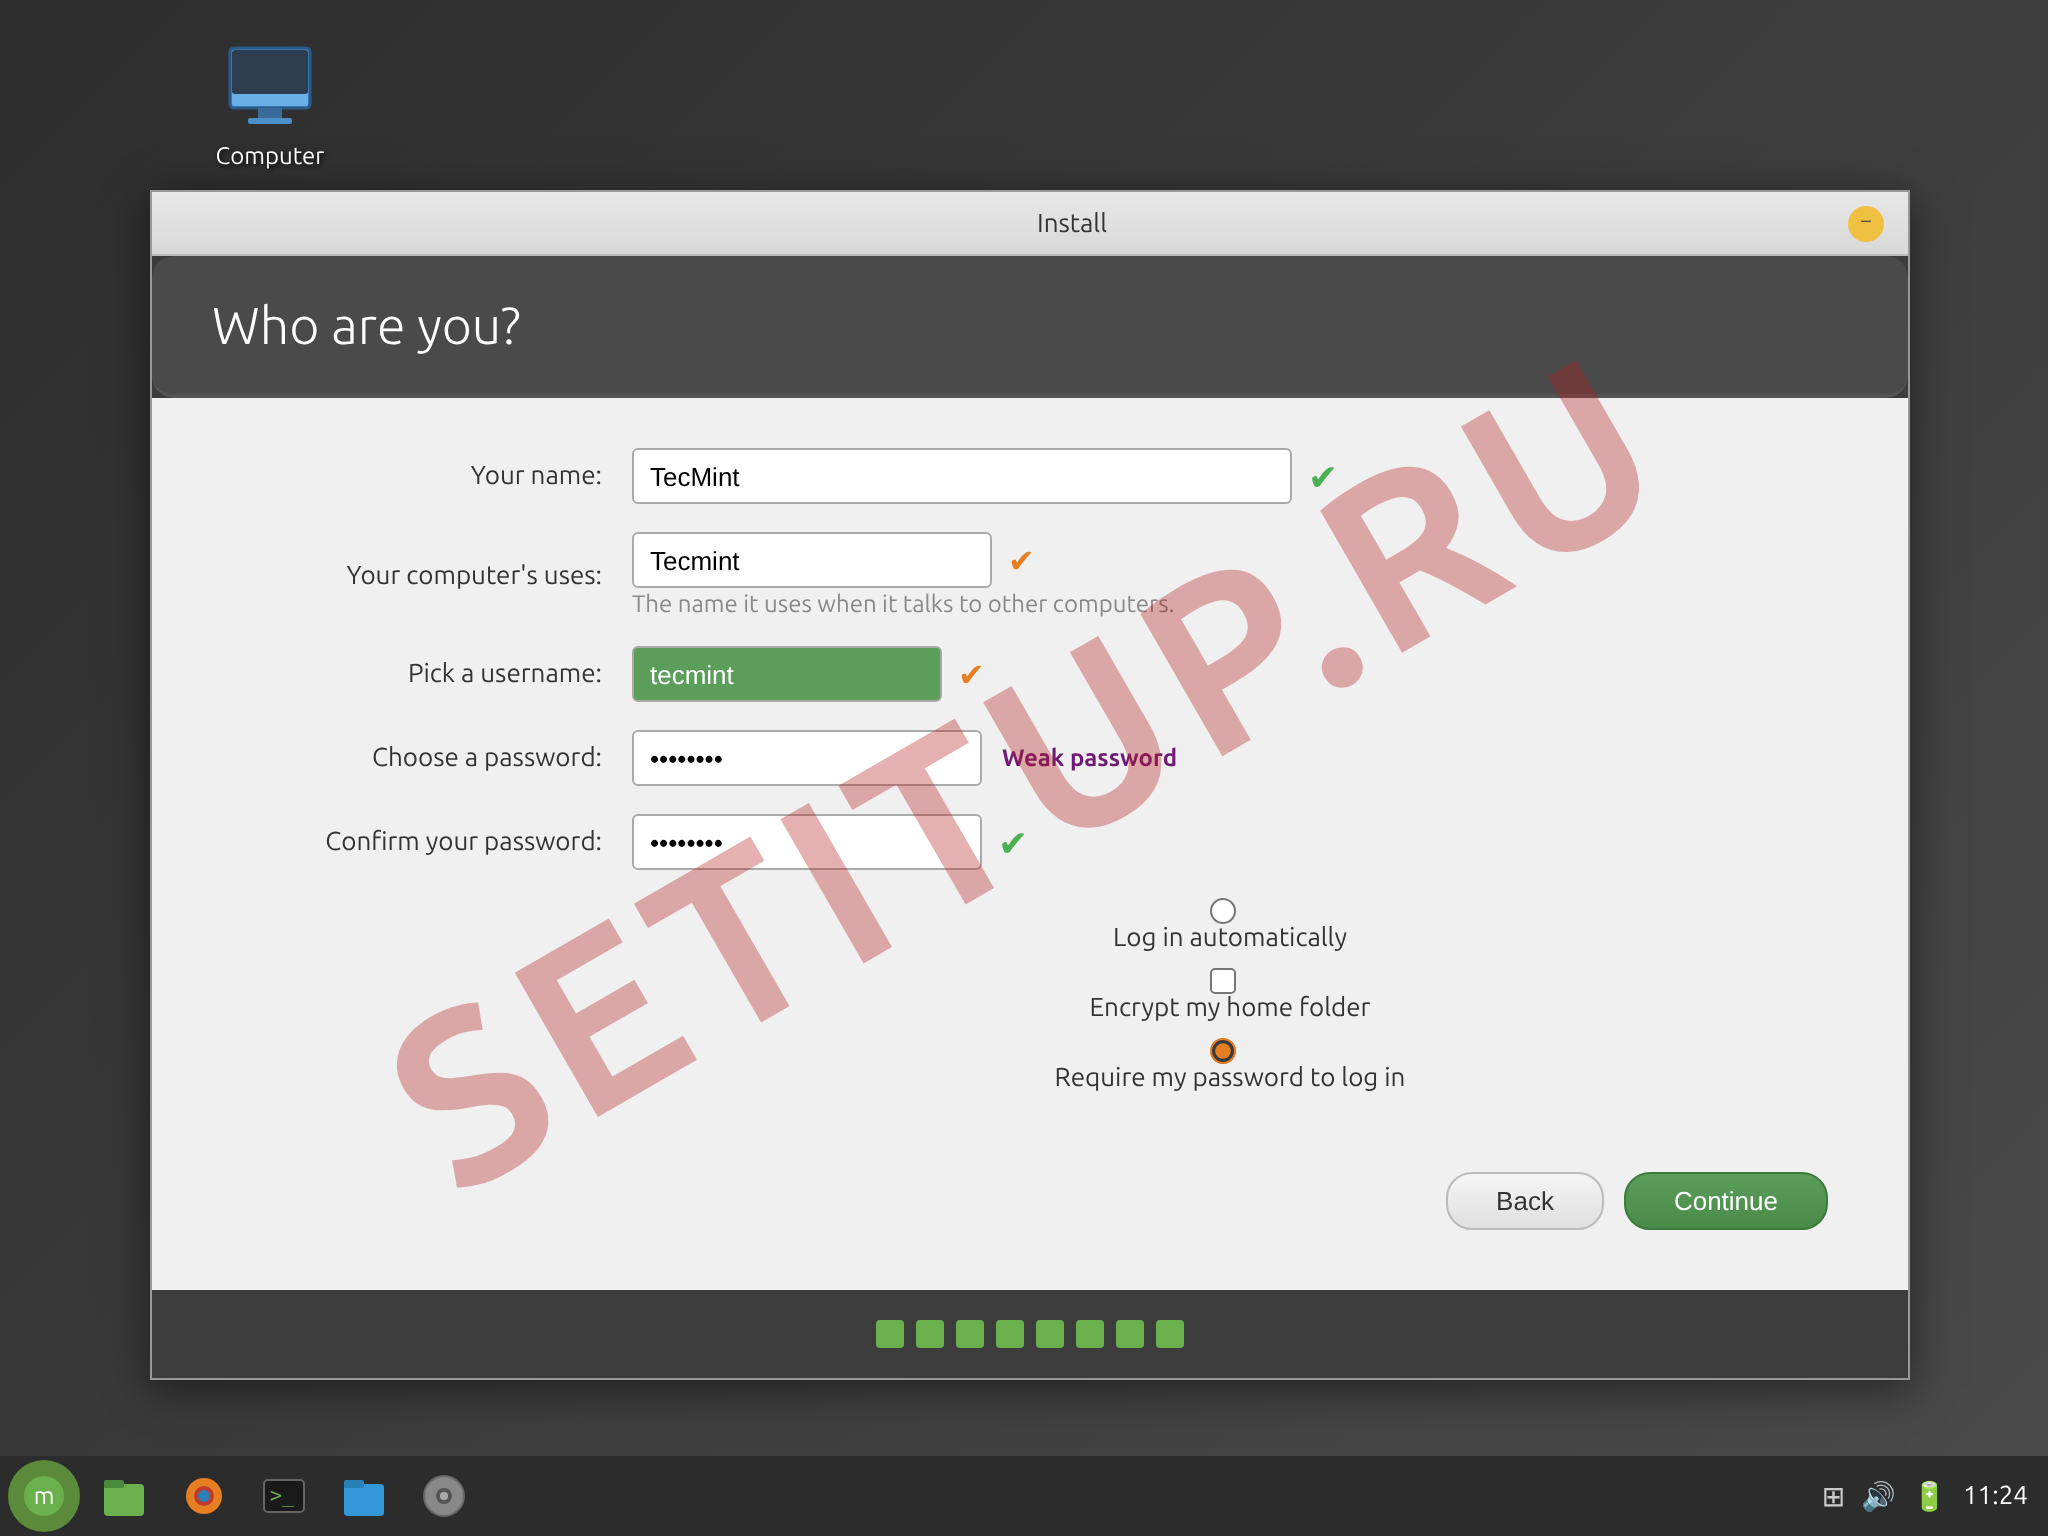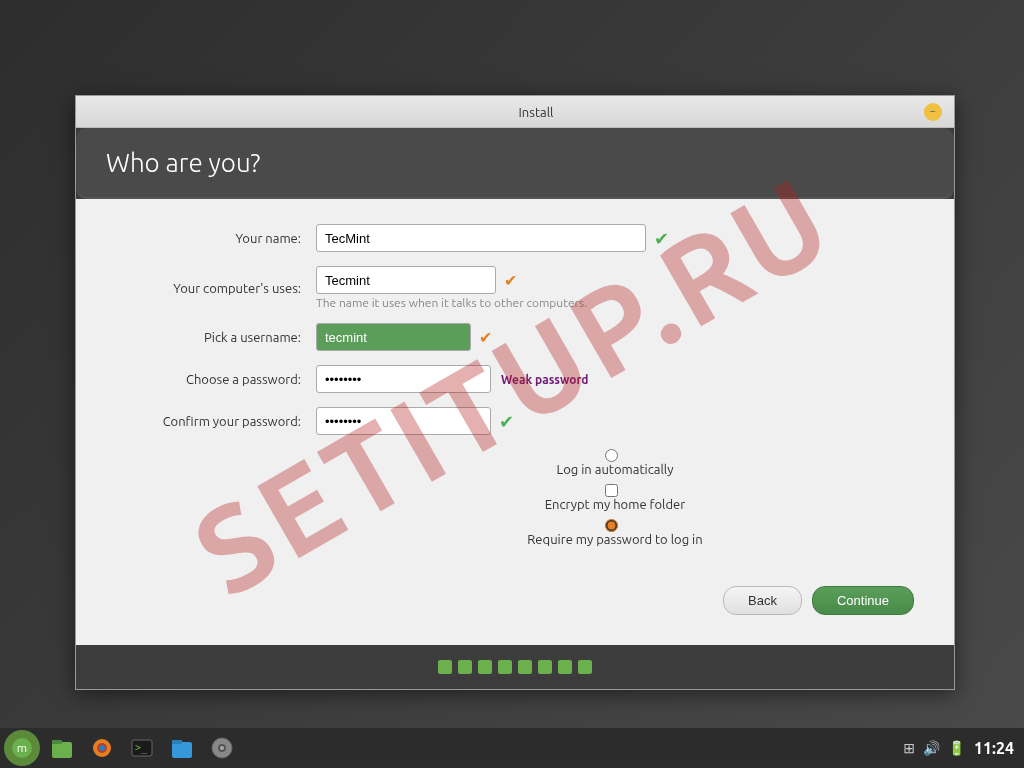--- a/index.html
+++ b/index.html
@@ -286,35 +286,44 @@
       padding-right: 10px;
       color: white;
       font-size: 12px;
     }
     .taskbar-icon {
       font-size: 14px;
       color: #ccc;
       cursor: pointer;
     }
     .taskbar-time {
-      font-size: 16px;
-      color: white;
-      font-weight: bold;
+      font-size: 13px;
+      color: white;
     }
 
     
     .monitor-icon {
       display: block;
     }
   </style>
 </head>
 <body>
 
 <div class="desktop">
 
+  <div class="desktop-icon">
+    <svg class="monitor-icon desktop-icon-img" viewBox="0 0 48 48" xmlns="http://www.w3.org/2000/svg">
+      <rect x="4" y="4" width="40" height="30" rx="2" fill="#4a8fc8" stroke="#2a5a8a" stroke-width="1.5"></rect>
+      <rect x="5" y="5" width="38" height="28" rx="1.5" fill="#6ab0e8"></rect>
+      <rect x="5" y="5" width="38" height="22" rx="1.5" fill="#2c3e50"></rect>
+      <rect x="18" y="34" width="12" height="5" fill="#3a6a9a"></rect>
+      <rect x="13" y="39" width="22" height="3" rx="1" fill="#4a8fc8"></rect>
+    </svg>
+    <span class="desktop-icon-label">Computer</span>
+  </div>
 
   <div class="install-window">
 
     <div class="title-bar">
       <div style="width:60px"></div>
       <span class="title-bar-title">Install</span>
       <div class="title-bar-controls">
         <button class="title-bar-btn btn-minimize">−</button>
       </div>
     </div>

